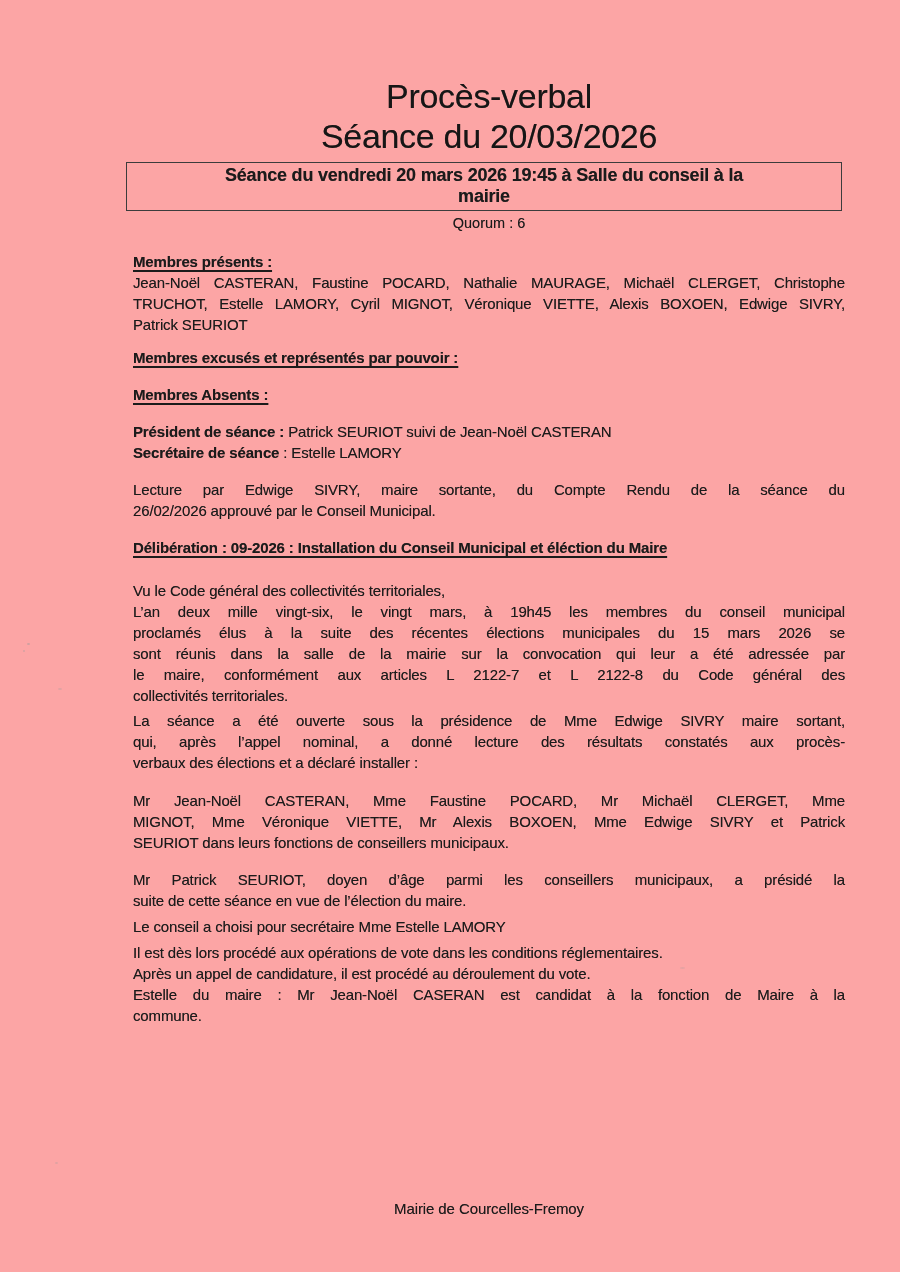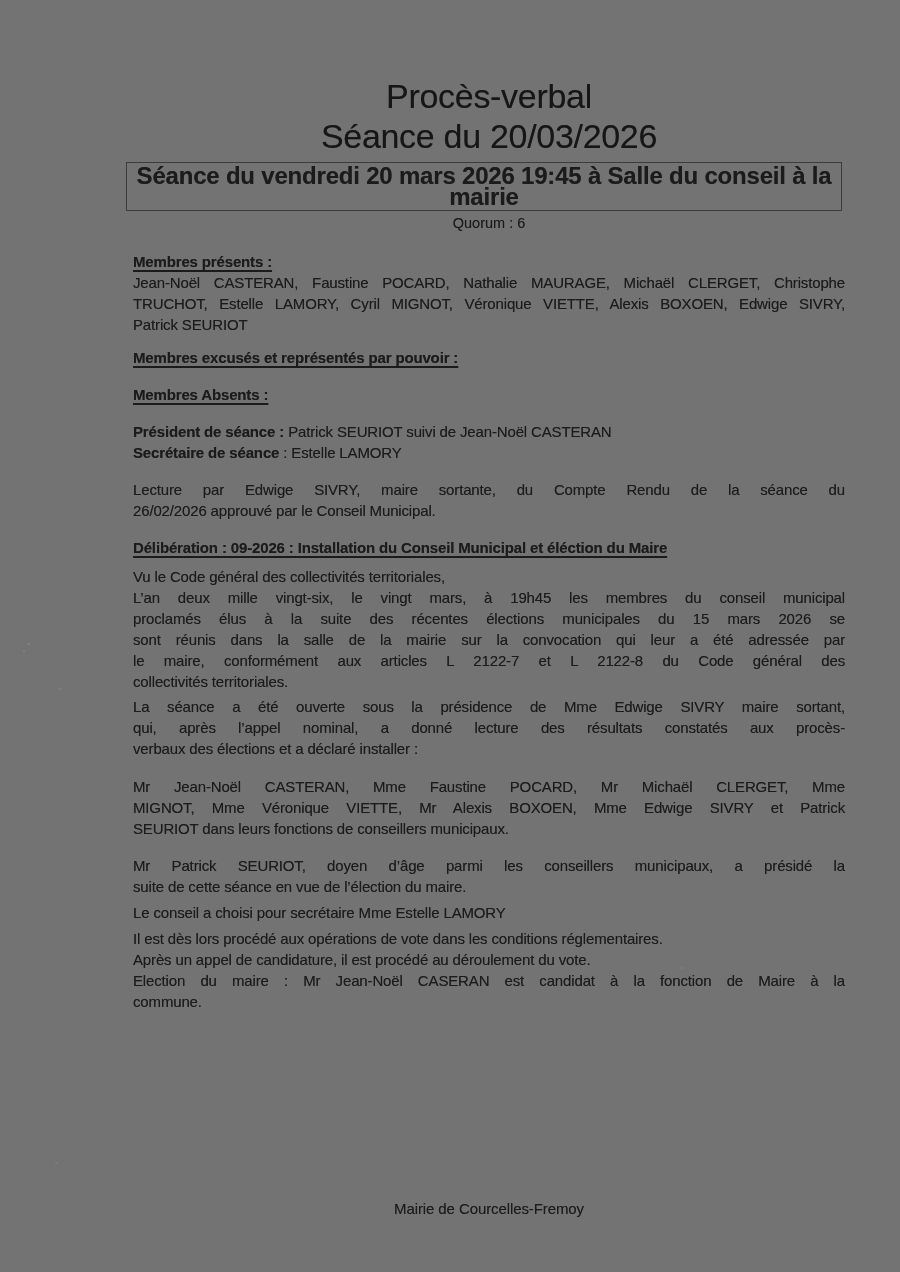--- a/index.html
+++ b/index.html
@@ -1,56 +1,56 @@
 <!DOCTYPE html>
 <html><head>
 <meta charset="utf-8">
 <style>
   html,body{margin:0;padding:0;background:#e8e8e8;}
   .page{
     position:relative;
     width:900px;height:1272px;
     margin:0 auto;
-    background:#737373;
+    background:#fca5a5;
     overflow:hidden;
     font-family:"Liberation Sans","DejaVu Sans",sans-serif;
     color:#1b1b1b;
     text-shadow:0 0 .5px rgba(27,27,27,.55);
   }
   .col{position:relative;margin-left:133px;width:712px;}
 
   
   .doc-title{padding-top:76px;}
   .tline{font-size:34px;line-height:40px;text-align:center;letter-spacing:-.3px;color:#161616;}
 
   
   .session-box{
     box-sizing:border-box;
     margin:6px 0 0 -7px;width:716px;
     border:1.5px solid #3c3c3c;
     padding:2px 6px 3px;
     text-align:center;font-weight:bold;
-    font-size:24px;line-height:21px;letter-spacing:-.2px;
+    font-size:18px;line-height:21px;letter-spacing:-.2px;
   }
   .quorum{margin-top:4px;text-align:center;font-size:14.5px;line-height:17px;}
 
   
   .para{font-size:15px;line-height:21px;letter-spacing:-.15px;}
   .pline{min-height:21px;}
   .j .pline:not(:last-child){text-align:justify;text-align-last:justify;}
   .sec-h{
     font-weight:bold;font-size:15px;line-height:20px;letter-spacing:-.15px;
     text-decoration:underline;text-decoration-thickness:1.5px;text-underline-offset:3px;
   }
   .lbl{font-weight:bold;}
 
   
   .mt13{margin-top:13px}.mt16{margin-top:16px}.mt17{margin-top:17px}
   .mt18{margin-top:16px}.mt19{margin-top:5px}.mt20{margin-top:20px}
-  .mt22{margin-top:8px}.mt4{margin-top:4px}
+  .mt22{margin-top:22px}.mt4{margin-top:4px}
 
   .footer{
     position:absolute;top:1200px;left:133px;width:712px;
     text-align:center;font-size:15px;line-height:18px;letter-spacing:-.1px;
   }
 
   
   .speck{position:absolute;background:#9a9a9a;border-radius:50%;}
   .sp1{left:27px;top:643px;width:3px;height:2px;opacity:.45;}
   .sp2{left:23px;top:650px;width:2px;height:2px;opacity:.4;}
@@ -137,21 +137,21 @@
     <div class="para mt19">
       <div class="pline">Le conseil a choisi pour secrétaire Mme Estelle LAMORY</div>
     </div>
 
     <div class="para mt19">
       <div class="pline">Il est dès lors procédé aux opérations de vote dans les conditions réglementaires.</div>
       <div class="pline">Après un appel de candidature, il est procédé au déroulement du vote.</div>
     </div>
 
     <div class="para j">
-        <div class="pline">Election du maire : Mr Jean-Noël CASERAN est candidat à la fonction de Maire à la</div>
+        <div class="pline">Estelle du maire : Mr Jean-Noël CASERAN est candidat à la fonction de Maire à la</div>
         <div class="pline">commune.</div>
       </div>
 
   </div>
 
   <div class="footer">Mairie de Courcelles-Fremoy</div>
 
   <div class="speck sp1"></div>
   <div class="speck sp2"></div>
   <div class="speck sp3"></div>

